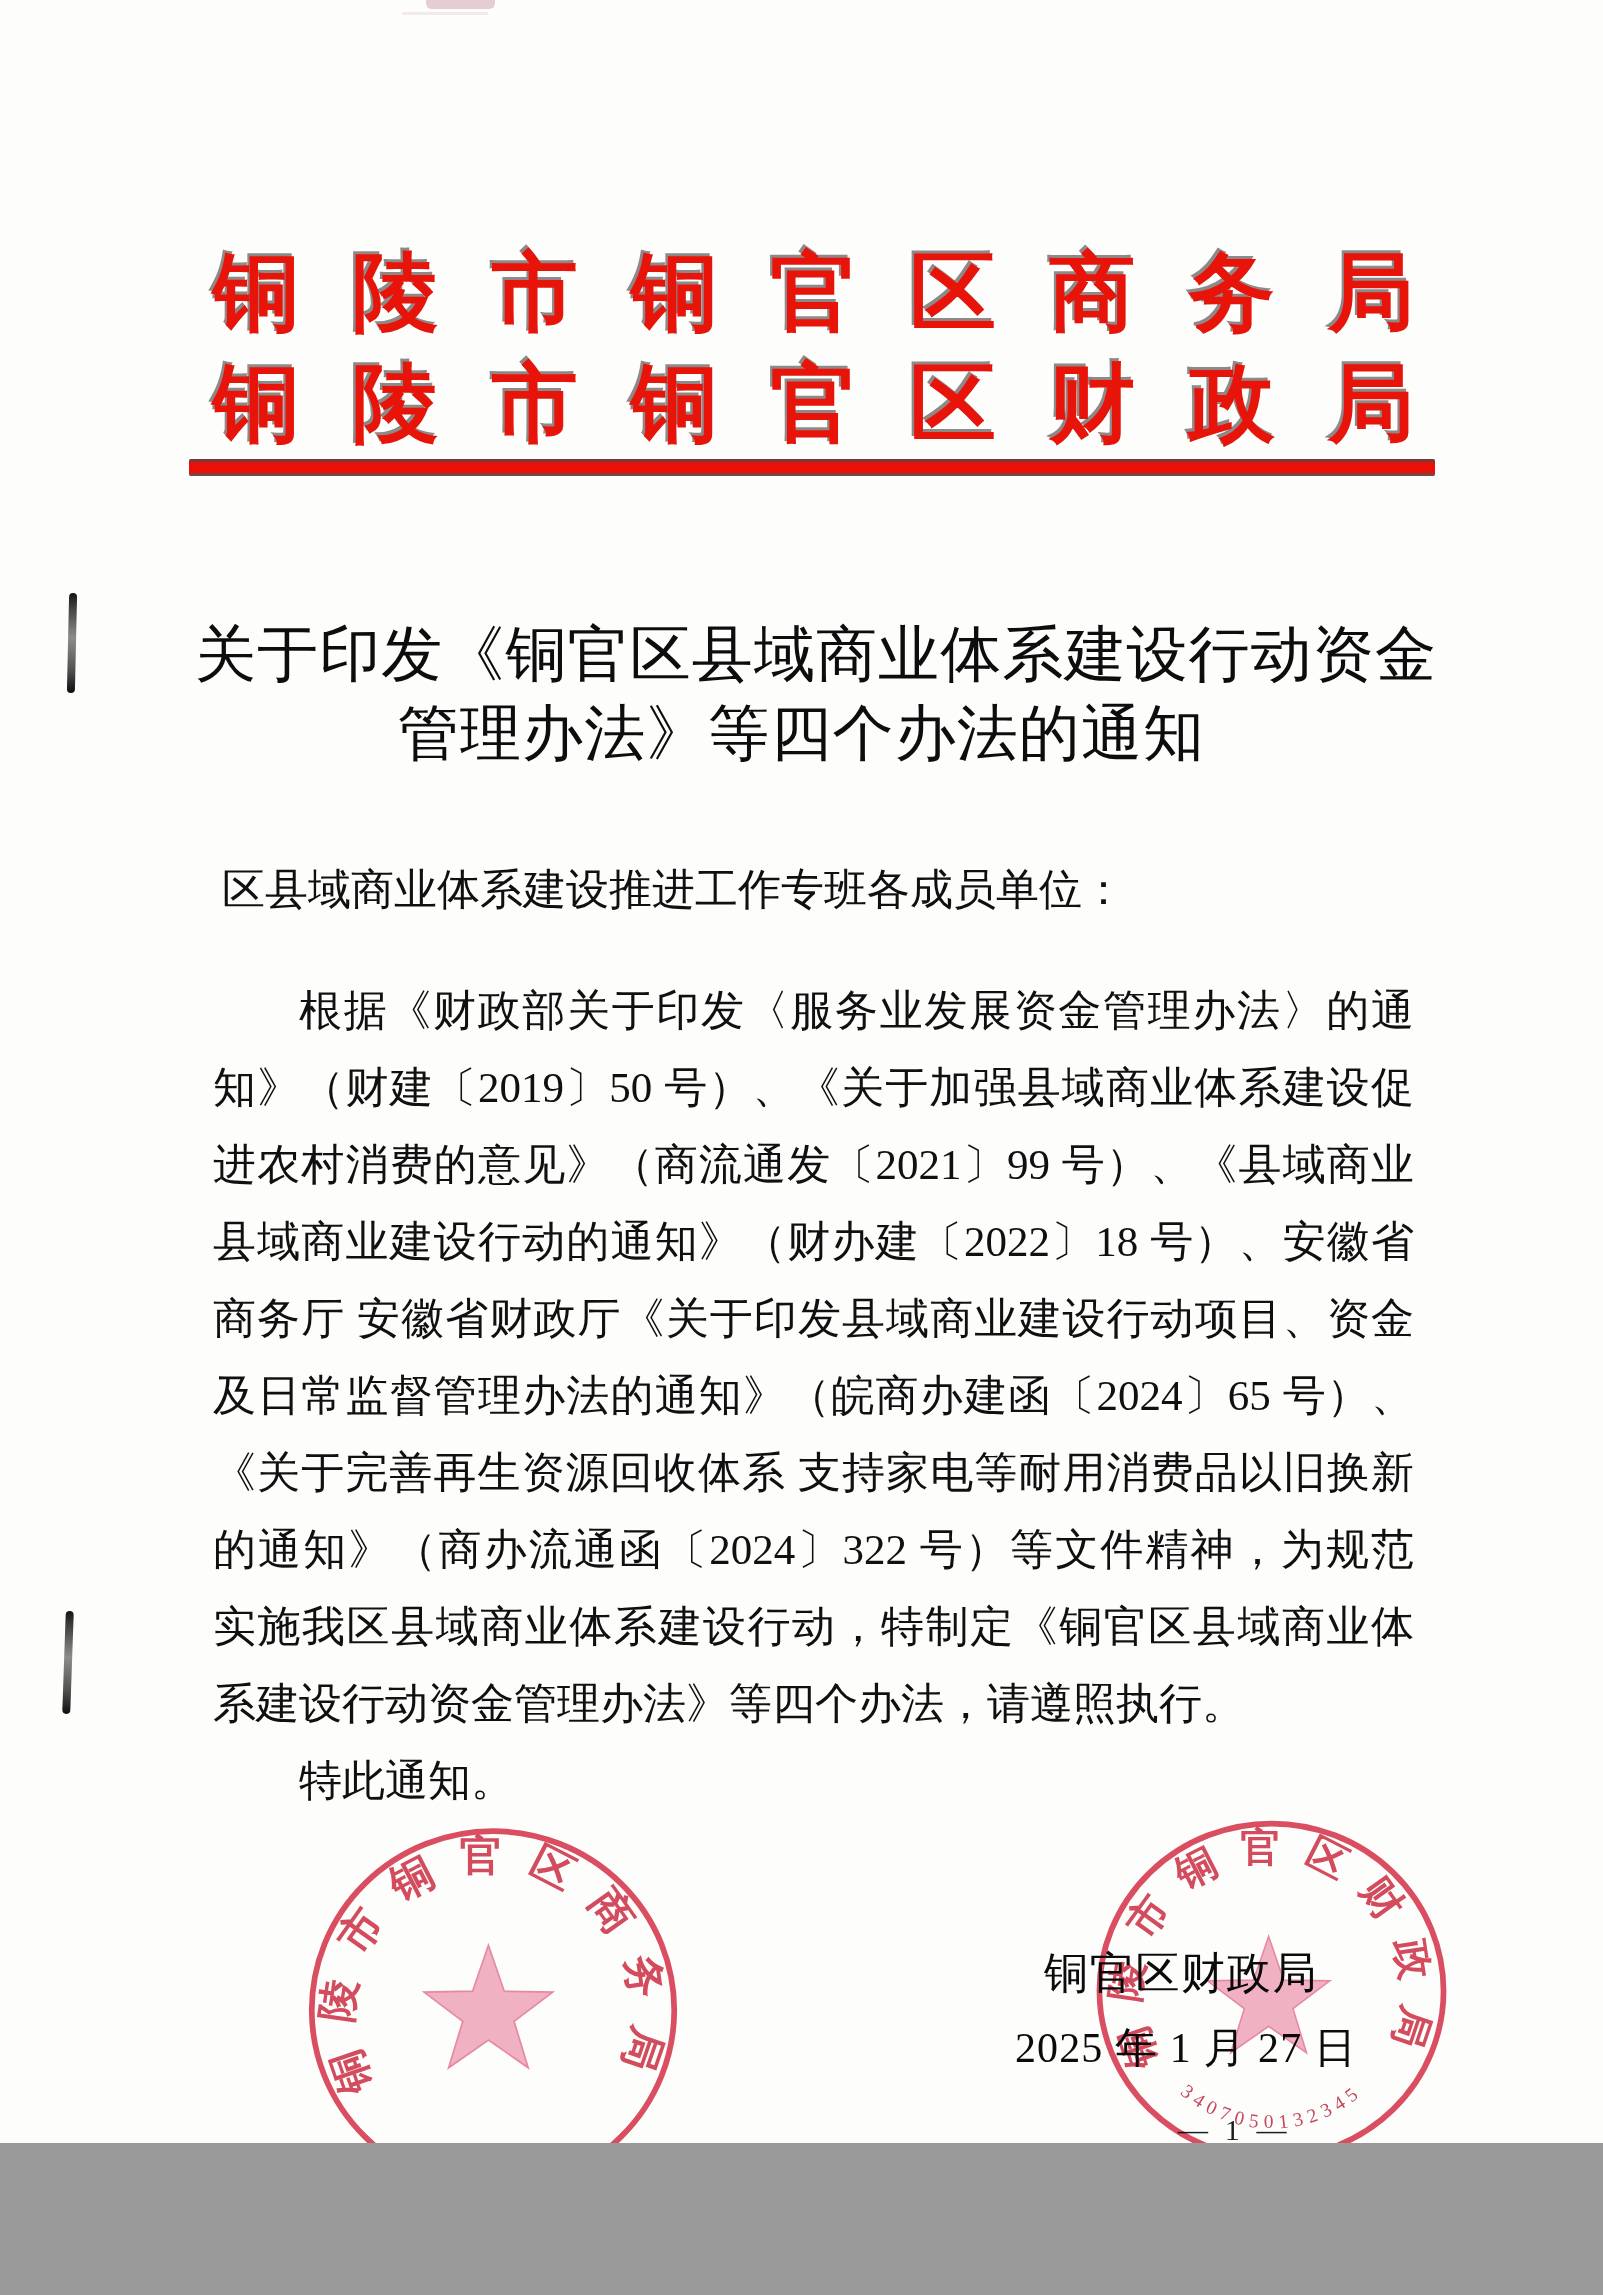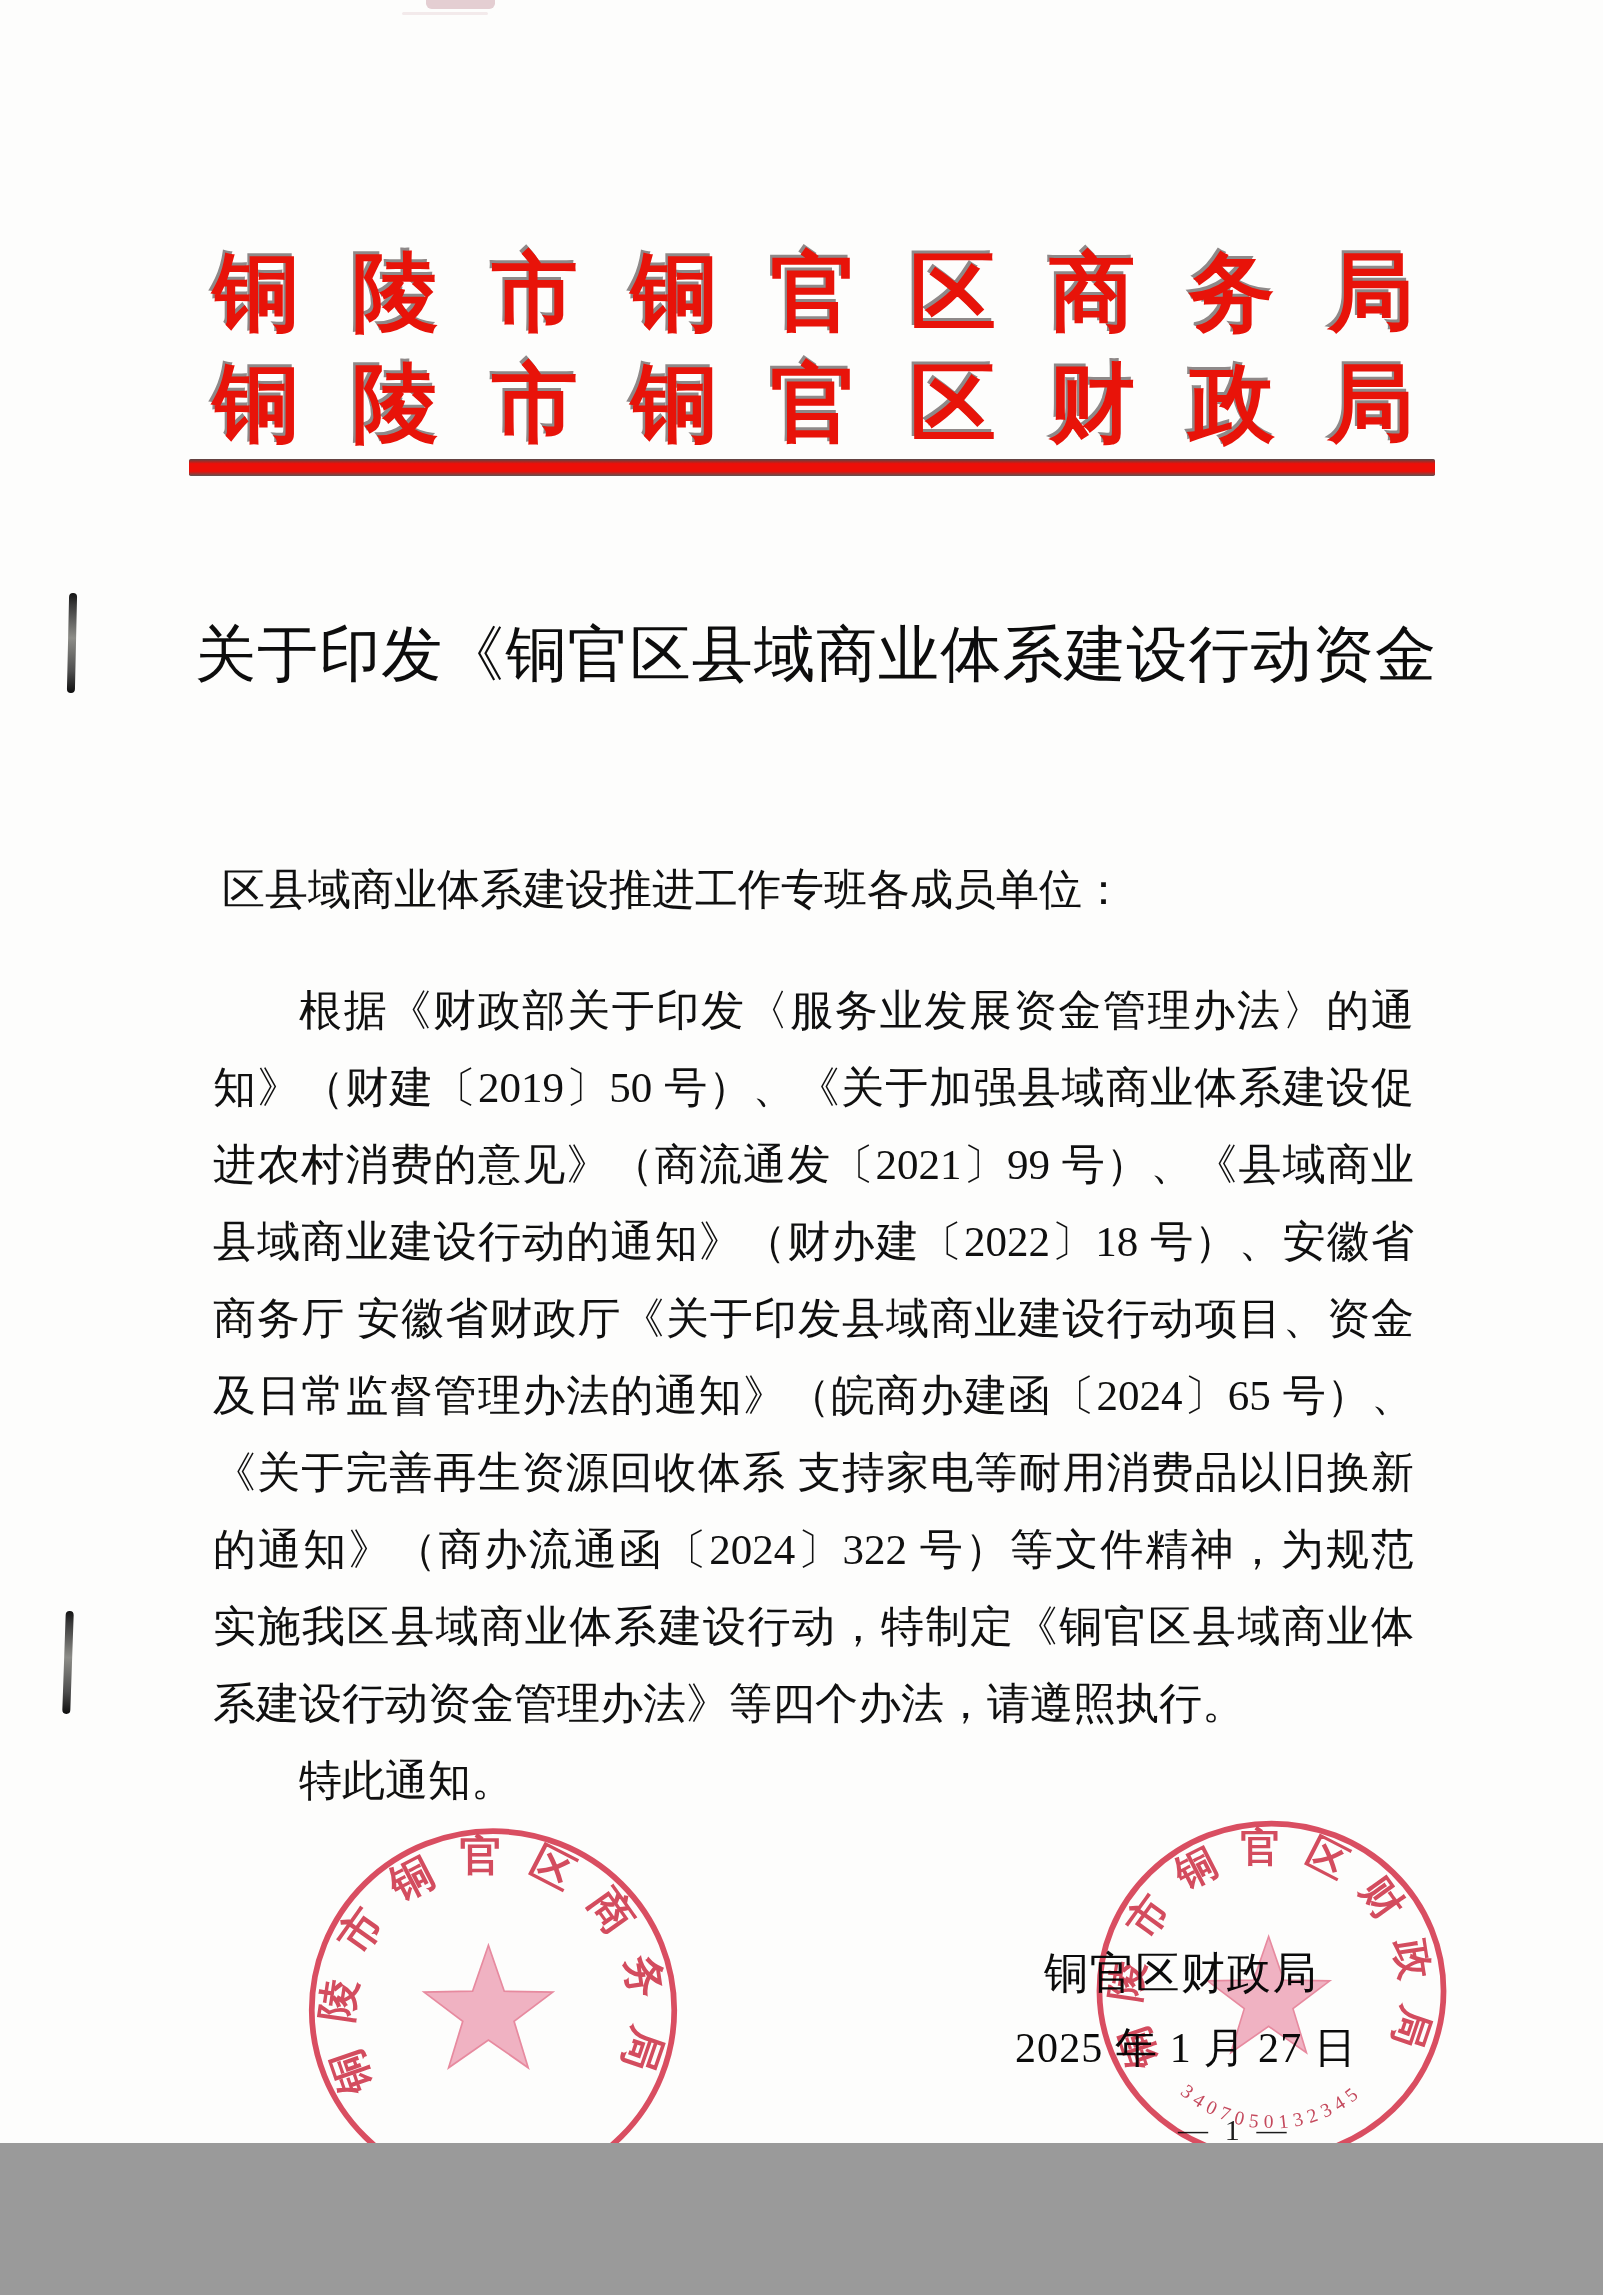--- a/index.html
+++ b/index.html
@@ -75,20 +75,21 @@
   <div class="bind-mark" id="bind2"></div>
 
   <div class="header">
     <div class="header-line">铜陵市铜官区商务局</div>
     <div class="header-line">铜陵市铜官区财政局</div>
   </div>
   <div class="red-line"></div>
 
   <div class="title">
     <div class="title-line">关于印发《铜官区县域商业体系建设行动资金</div>
+    <div class="title-line">管理办法》等四个办法的通知</div>
   </div>
 
   <div class="salutation">区县域商业体系建设推进工作专班各成员单位：</div>
 
   <div class="body-block">
     <div class="bline j ind">根据《财政部关于印发〈服务业发展资金管理办法〉的通</div>
     <div class="bline j">知》（财建〔2019〕50 号）、《关于加强县域商业体系建设促</div>
     <div class="bline j">进农村消费的意见》（商流通发〔2021〕99 号）、《县域商业</div>
     <div class="bline j">县域商业建设行动的通知》（财办建〔2022〕18 号）、安徽省</div>
     <div class="bline j">商务厅 安徽省财政厅《关于印发县域商业建设行动项目、资金</div>

